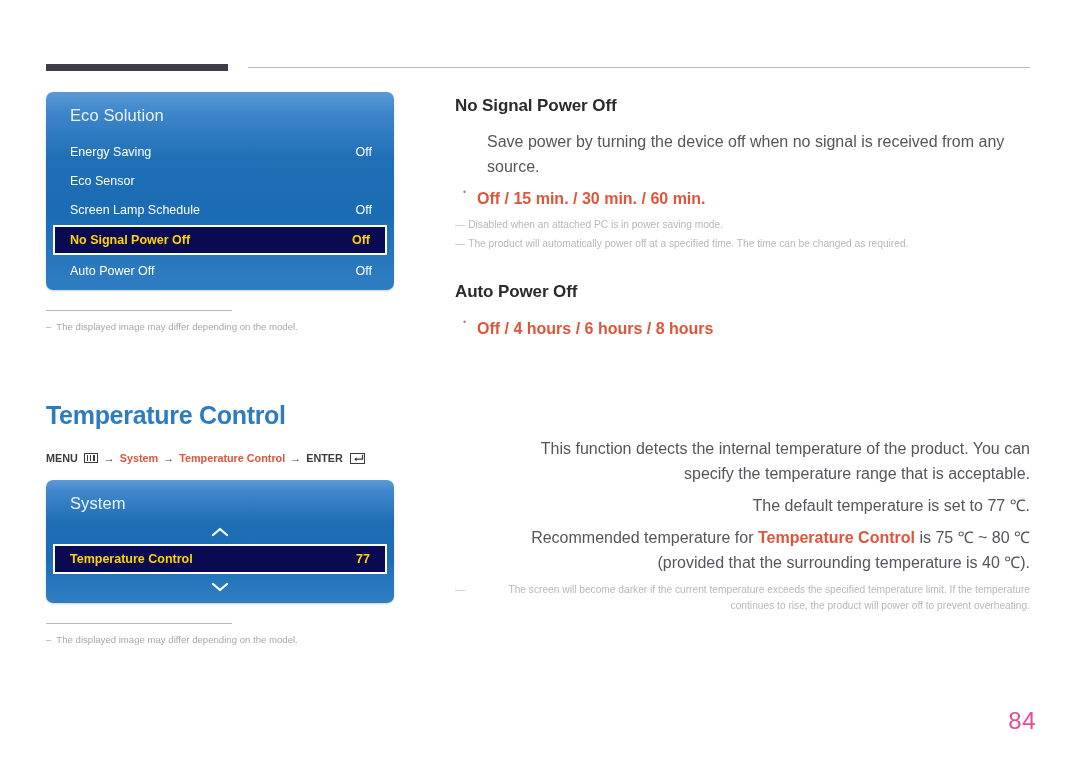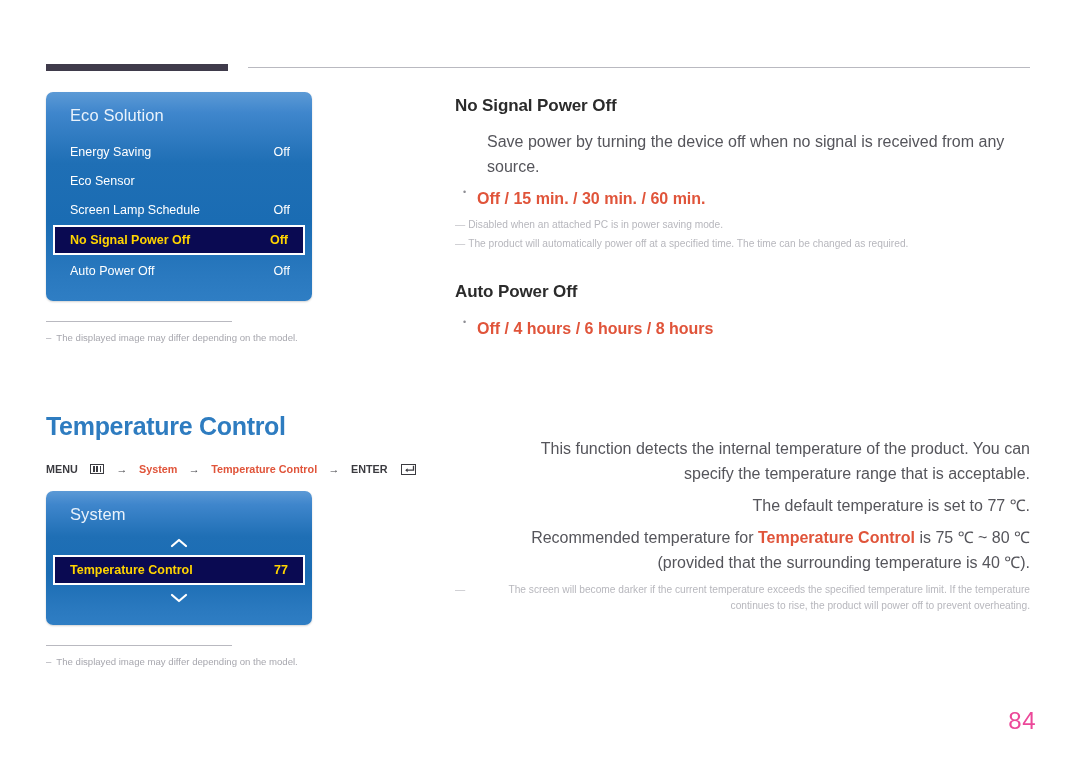--- a/index.html
+++ b/index.html
@@ -47,30 +47,30 @@
   }
   .col-right {
     position: absolute;
     left: 455px;
     top: 96px;
     width: 575px;
   }
 
   
   .osd {
-    width: 266px;
+    width: 348px;
     border-radius: 7px;
     background: linear-gradient(to bottom,
         #5c9ad6 0%,
         #3f86cc 10%,
         #1f6fb5 34%,
         #1a6cb3 62%,
         #2a79bf 88%,
         #2f7ec4 100%);
-    padding: 14px 0 16px 0;
+    padding: 14px 0 5px 0;
     box-shadow: 0 1px 2px rgba(0,0,0,0.18);
   }
   .osd-title {
     color: #e9f2fb;
     font-size: 16.5px;
     font-weight: 400;
     padding: 0 0 12px 24px;
     letter-spacing: 0.1px;
   }
   .osd-row {
@@ -187,21 +187,20 @@
 
   
   .crumb {
     display: flex;
     align-items: center;
     font-size: 10.8px;
     font-weight: 700;
     color: #3b3b40;
     gap: 5px;
     margin-bottom: 16px;
-    justify-content: space-between;
   }
   .crumb .orange { color: #e0543a; font-weight: 700; }
   .crumb .arrow { color: #3b3b40; font-weight: 400; font-size: 11px; }
 
   .ico-menu {
     display: inline-block;
     width: 14px;
     height: 10px;
     border: 1.4px solid #3b3b40;
     position: relative;

